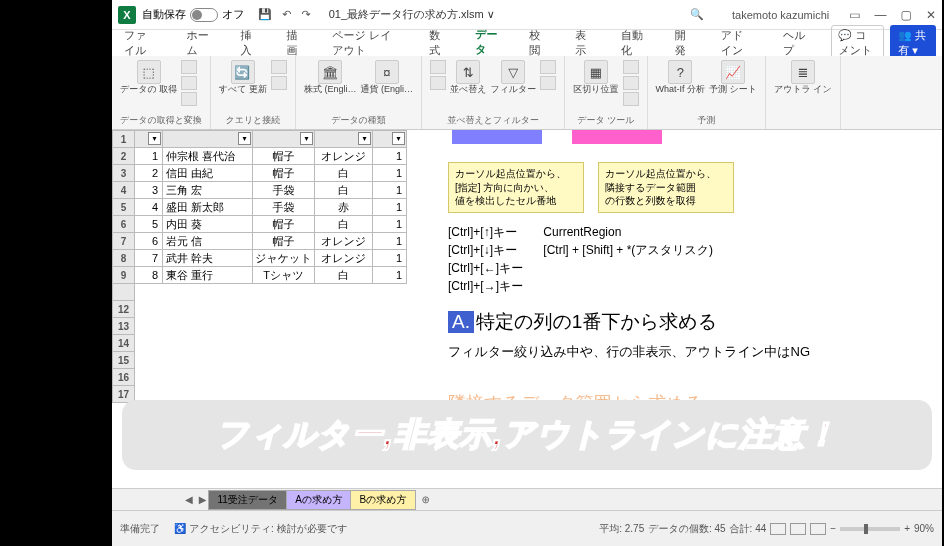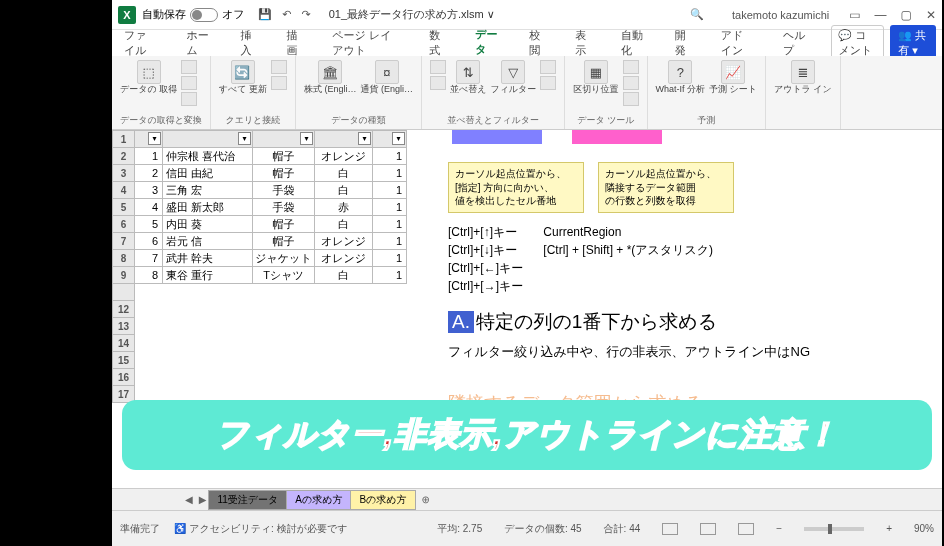--- a/index.html
+++ b/index.html
@@ -44,30 +44,30 @@
 .sheet .filterhdr .drop { position: absolute; right: 1px; top: 1px; width: 13px; height: 13px; background: #fff; border: 1px solid #888; font-size: 8px; line-height: 11px; text-align: center; }
 .rightpane { position: absolute; left: 336px; top: 6px; width: 480px; font-size: 11px; }
 .notes { display: flex; gap: 14px; }
 .note { background: #fff9c4; border: 1px solid #d4c86a; padding: 4px 6px; font-size: 10px; line-height: 1.35; width: 136px; }
 .keys { margin-top: 10px; display: flex; gap: 20px; }
 .keys .col { line-height: 1.5; font-size: 12px; }
 .heading { margin-top: 14px; font-size: 19px; display: flex; align-items: center; gap: 2px; }
 .heading .badge { background: #4060d0; color: #fff; padding: 0 4px; }
 .subtext { margin-top: 8px; font-size: 13px; }
 .faded { margin-top: 30px; color: #f2a060; font-size: 18px; opacity: 0.7; }
-.banner { position: absolute; left: 122px; top: 400px; width: 810px; height: 70px; background: #5eead4; border-radius: 14px; display: flex; align-items: center; justify-content: center; }
+.banner { position: absolute; left: 122px; top: 400px; width: 810px; height: 70px; background: #e5e5e5; border-radius: 14px; display: flex; align-items: center; justify-content: center; }
 .banner .txt { font-size: 32px; font-weight: 900; color: #d32f2f; -webkit-text-stroke: 2px #fff; font-style: italic; letter-spacing: 1px; }
 .sheettabs { height: 22px; background: #f0f0f0; border-top: 1px solid #ccc; display: flex; align-items: center; font-size: 10px; padding-left: 70px; gap: 0; }
 .sheettabs .navbtn { padding: 0 3px; color: #666; }
 .sheettabs .stab { padding: 2px 8px; border: 1px solid #aaa; background: #737373; margin-left: -1px; }
 .sheettabs .stab.blue { background: #c4b5fd; }
 .sheettabs .stab.yellow { background: #fff2a8; }
 .sheettabs .plus { padding: 0 6px; color: #666; }
 .statusbar { height: 36px; background: #f0f0f0; border-top: 1px solid #ccc; display: flex; align-items: center; font-size: 10px; color: #555; padding: 0 8px; gap: 14px; }
-.statusbar .right { margin-left: auto; display: flex; gap: 22px; align-items: center; }
+.statusbar .right { margin-left: auto; display: flex; gap: 4px; align-items: center; }
 .statusbar .viewbtn { width: 16px; height: 12px; border: 1px solid #999; }
 .statusbar .slider { width: 60px; height: 4px; background: #ccc; position: relative; }
 .statusbar .slider::after { content: ""; position: absolute; left: 40%; top: -3px; width: 4px; height: 10px; background: #666; }
 .topbars { position: absolute; left: 340px; top: 0; display: flex; gap: 30px; }
 .topbars .bar { width: 90px; height: 14px; }
 .topbars .b1 { background: #8080ff; }
 .topbars .b2 { background: #ff60cc; }
 </style>
 </head>
 <body>

